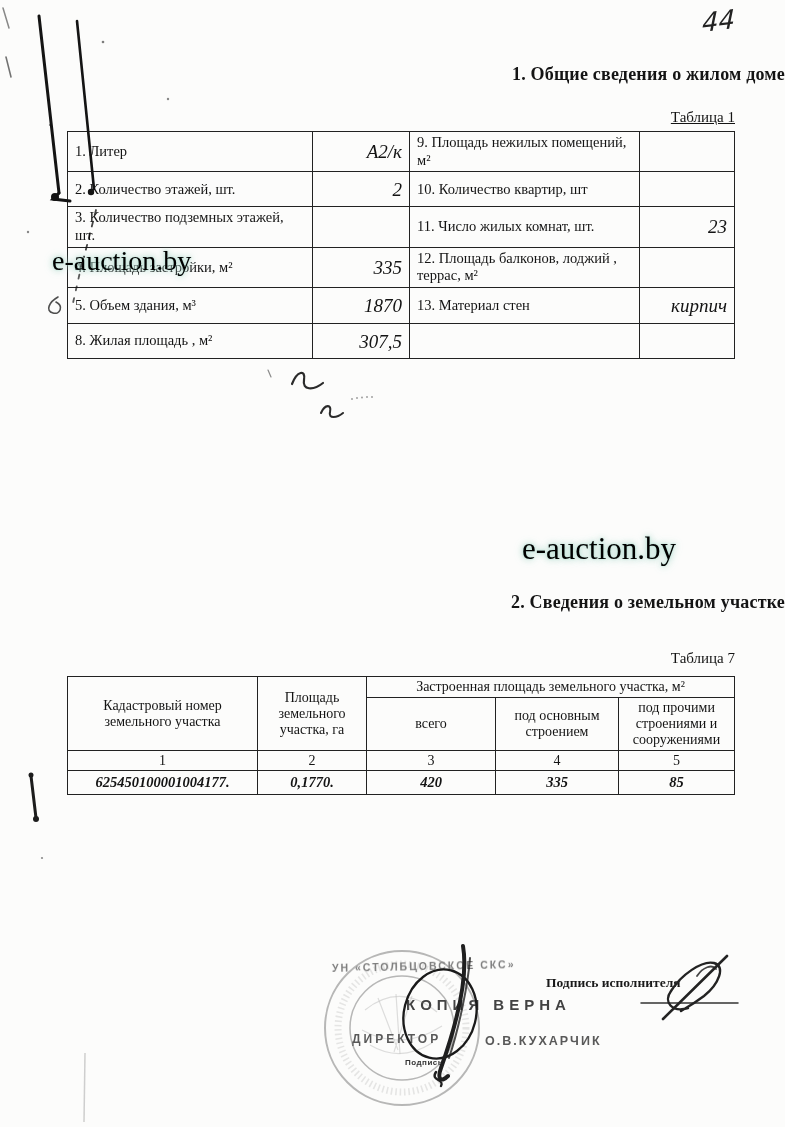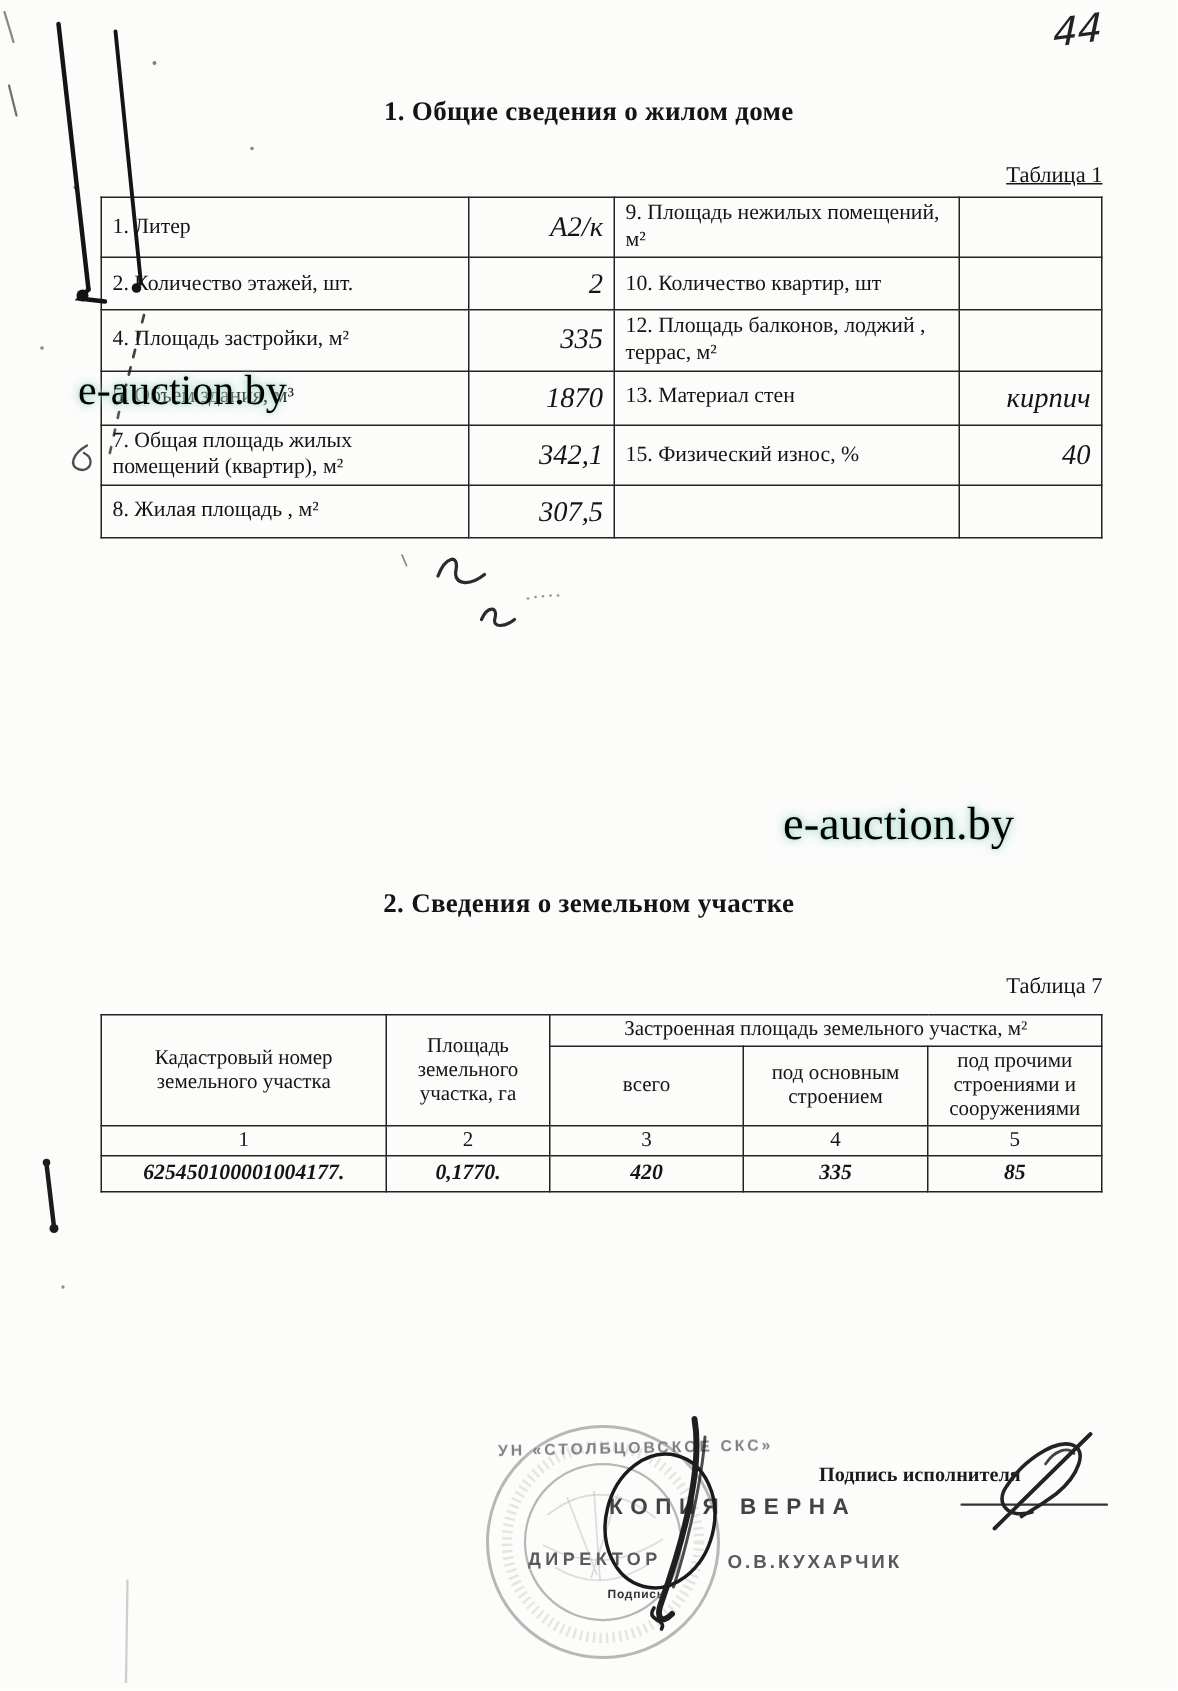--- a/index.html
+++ b/index.html
@@ -3,21 +3,21 @@
 <meta charset="utf-8">
 <style>
   html,body{margin:0;padding:0;background:#ffffff;}
   .page{
     position:relative;width:785px;height:1127px;margin:0 auto;
     background:#fcfcfb;color:#141414;overflow:hidden;
     font-family:"Liberation Serif", serif;
   }
   
   .sec-title{
-    position:absolute;left:0;width:785px;text-align:center;
+    position:absolute;left:0;width:785px;text-align:right;
     font-weight:bold;font-size:18px;letter-spacing:.2px;
   }
   .sec-title.t1{top:64px;}
   .sec-title.t2{top:592px;}
   .tbl-caption{
     position:absolute;right:50px;font-size:15px;
   }
   .tbl-caption.c1{top:109px;text-decoration:underline;}
   .tbl-caption.c2{top:650px;}
   
@@ -92,37 +92,37 @@
       <td class="val">А2/к</td>
       <td>9. Площадь нежилых помещений, м²</td>
       <td class="val"></td>
     </tr>
     <tr class="r2">
       <td>2. Количество этажей, шт.</td>
       <td class="val">2</td>
       <td>10. Количество квартир, шт</td>
       <td class="val"></td>
     </tr>
+    <tr class="r3">
+      <td>3. Количество подземных этажей, шт.</td>
+      <td class="val"></td>
+      <td>11. Число жилых комнат, шт.</td>
+      <td class="val">23</td>
+    </tr>
     <tr class="r4">
       <td>4. Площадь застройки, м²</td>
       <td class="val">335</td>
       <td>12. Площадь балконов, лоджий , террас, м²</td>
       <td class="val"></td>
     </tr>
     <tr class="r5">
       <td>5. Объем здания, м³</td>
       <td class="val">1870</td>
       <td>13. Материал стен</td>
       <td class="val">кирпич</td>
-    </tr>
-    <tr class="r7">
-      <td>7. Общая площадь жилых помещений (квартир), м²</td>
-      <td class="val">342,1</td>
-      <td>15. Физический износ, %</td>
-      <td class="val">40</td>
     </tr>
     <tr class="r8">
       <td>8. Жилая площадь , м²</td>
       <td class="val">307,5</td>
       <td></td>
       <td class="val"></td>
     </tr>
   </tbody>
     </table>
 

